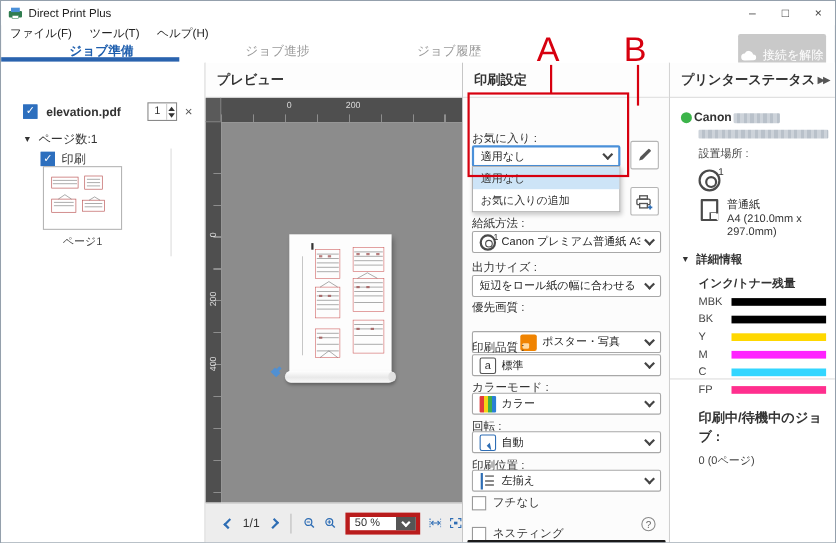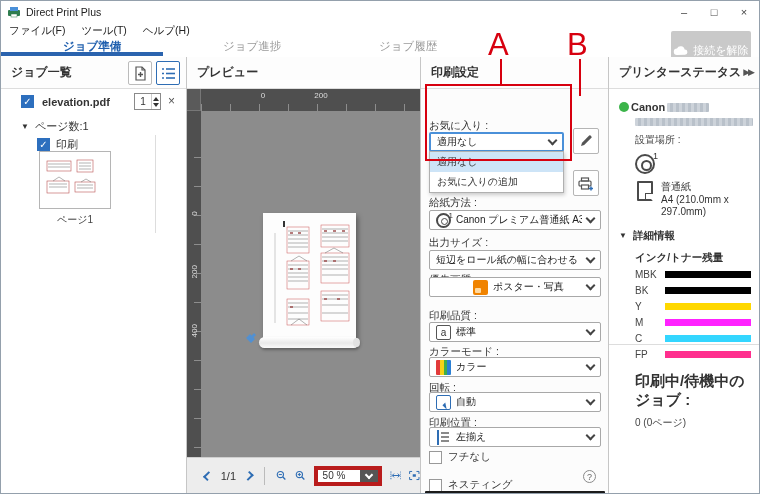--- a/index.html
+++ b/index.html
@@ -116,21 +116,21 @@
   .roll-big::after { content:""; position:absolute; left:4px; top:4px; width:7px; height:7px; border:2px solid #4a4a4a; border-radius:50%; }
   .roll-big .roll-one { right:-5px; top:-5px; font-size:9px; }
   .sheet-ico { width:16px; height:20px; border:2px solid #4a4a4a; border-radius:1px; position:relative; flex:none; margin-left:2px; }
   .sheet-ico::after { content:""; position:absolute; right:-2px; bottom:-2px; width:0; height:0; border-left:7px solid transparent; border-top:7px solid #fff; box-shadow:-1px -1px 0 #4a4a4a; }
   .st-paper-text { font-size:10px; color:#333; line-height:1.25; }
   .details { margin:10px 0 0 0; font-size:10.5px; font-weight:bold; color:#333; display:flex; align-items:center; gap:6px; }
   .ink-title { margin:8px 0 4px 16px; font-size:10.5px; font-weight:bold; color:#333; }
   .ink-row { display:flex; align-items:center; margin:0 0 5px 16px; }
   .ink-lab { width:32px; font-size:10px; color:#444; }
   .ink-bar { height:7px; width:90px; }
-  .jobs-lab { margin:12px 0 0 16px; font-size:15px; font-weight:bold; color:#333; }
+  .jobs-lab { margin:12px 0 0 16px; font-size:12px; font-weight:bold; color:#333; }
   .jobs-val { margin:6px 0 0 16px; font-size:10px; color:#444; }
   .st-sep { position:absolute; left:0; right:0; top:287px; height:1px; background:#ddd; }
 </style>
 </head>
 <body>
 
 <div class="window">
 
   <div class="titlebar">
     <svg class="app-icon" viewBox="0 0 14 12">
@@ -165,44 +165,20 @@
     <span>接続を解除</span>
   </div>
 
   <span class="ann-letter" style="left:487px; top:28px;">A</span>
   <span class="ann-letter" style="left:566px; top:28px;">B</span>
   <div class="ann-line" style="left:499px; top:58px; height:26px;"></div>
   <div class="ann-line" style="left:578px; top:58px; height:37px;"></div>
   <div class="ann-box"></div>
 
   <div class="panel" id="job-panel">
-    <div class="panel-header">
-      <span>ジョブ一覧</span>
-      <div class="hdr-icons">
-        <span class="sq-btn">
-          <svg width="15" height="15" viewBox="0 0 15 15">
-              <path d="M3 1 h6 l3 3 v10 h-9 z" fill="none" stroke="#555" stroke-width="1.2"></path>
-              <path d="M9 1 v3 h3" fill="none" stroke="#555" stroke-width="1.2"></path>
-              <path d="M7.5 6 v5 M5 8.5 h5" stroke="#555" stroke-width="1.4"></path>
-            </svg>
-        </span>
-        <span class="sq-btn" style="border-color:#2e6db4;">
-          <svg width="15" height="13" viewBox="0 0 15 13">
-              <g stroke="#2e6db4" stroke-width="1.6">
-                <line x1="1" y1="2" x2="3" y2="2"></line>
-                <line x1="5" y1="2" x2="14" y2="2"></line>
-                <line x1="1" y1="6.5" x2="3" y2="6.5"></line>
-                <line x1="5" y1="6.5" x2="14" y2="6.5"></line>
-                <line x1="1" y1="11" x2="3" y2="11"></line>
-                <line x1="5" y1="11" x2="14" y2="11"></line>
-              </g>
-            </svg>
-        </span>
-      </div>
-    </div>
 
     <div class="job-row" style="top:38px; padding-left:20px;">
       <span class="chk on">✓</span>
       <span class="file-name">elevation.pdf</span>
       <span class="spinner">
         <span class="spin-val">1</span>
         <span class="spin-arrows">
             <i class="tri-up"></i>
             <i class="tri-dn"></i>
           </span>
@@ -374,21 +350,21 @@
         <i class="dd-chev"></i>
       </div>
 
       <span class="set-label" style="top:147px;">出力サイズ :</span>
       <div class="dd" style="top:161px;">
         <span class="val">短辺をロール紙の幅に合わせる</span>
         <i class="dd-chev"></i>
       </div>
 
       <span class="set-label" style="top:184px;">優先画質 :</span>
-      <div class="dd" style="top:188px;padding-left:43px;">
+      <div class="dd" style="top:212px;padding-left:43px;">
         <span class="ico16 photo-ico"></span>
         <span class="val">ポスター・写真</span>
         <i class="dd-chev"></i>
       </div>
 
       <span class="set-label" style="top:220px;">印刷品質 :</span>
       <div class="dd" style="top:233px;">
         <span class="ico16 quality-ico">a</span>
         <span class="val">標準</span>
         <i class="dd-chev"></i>

